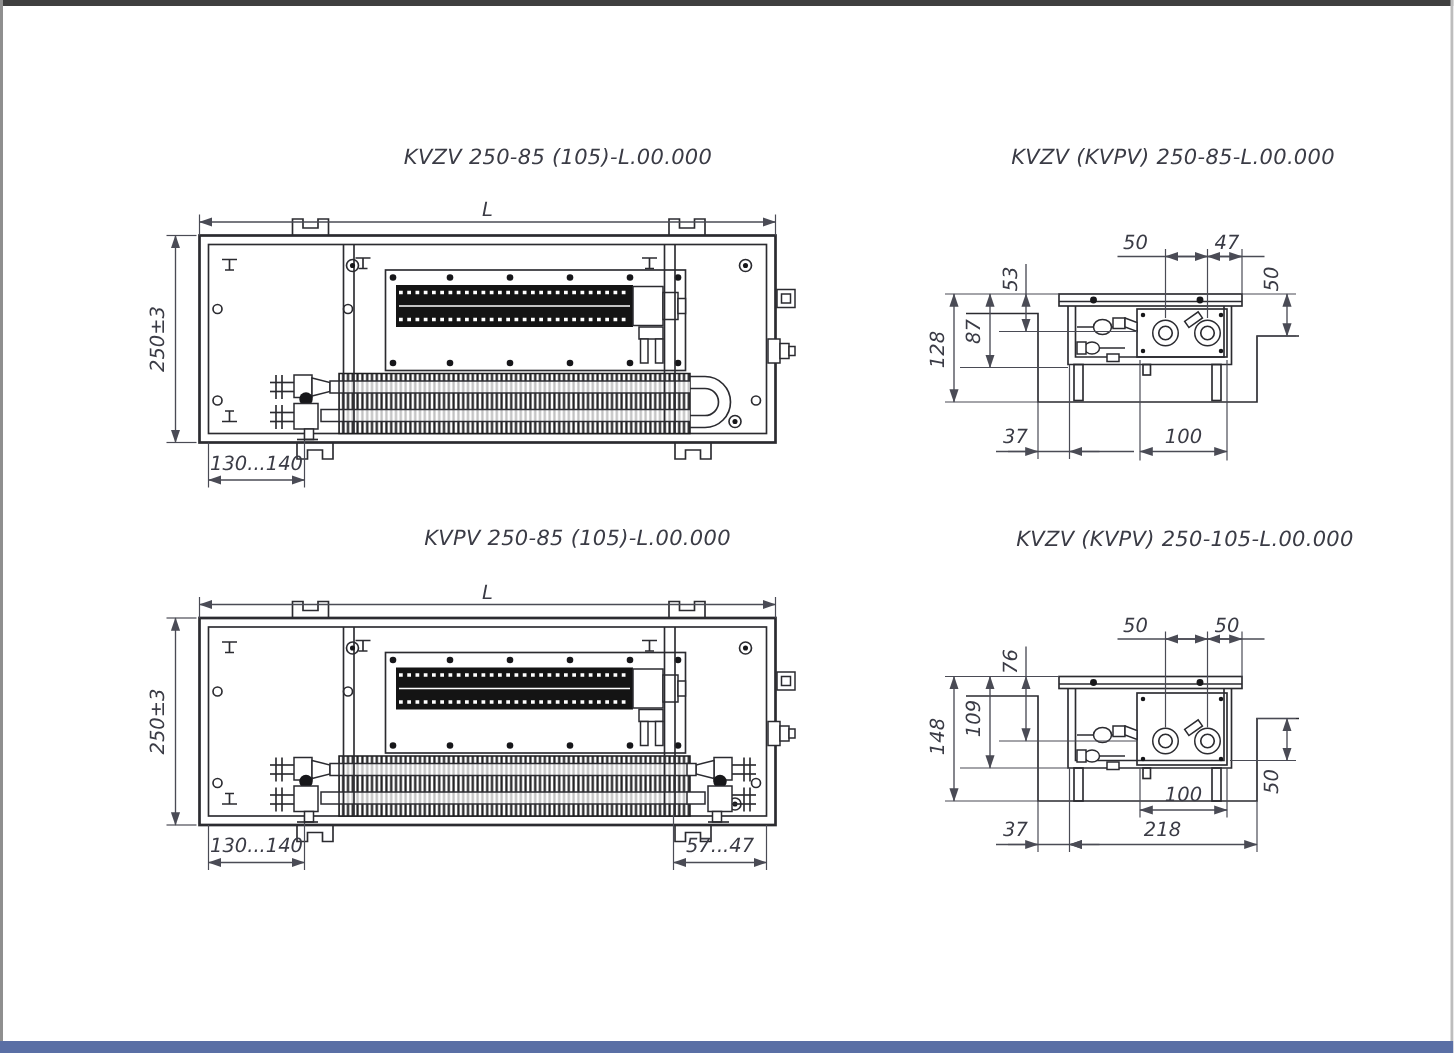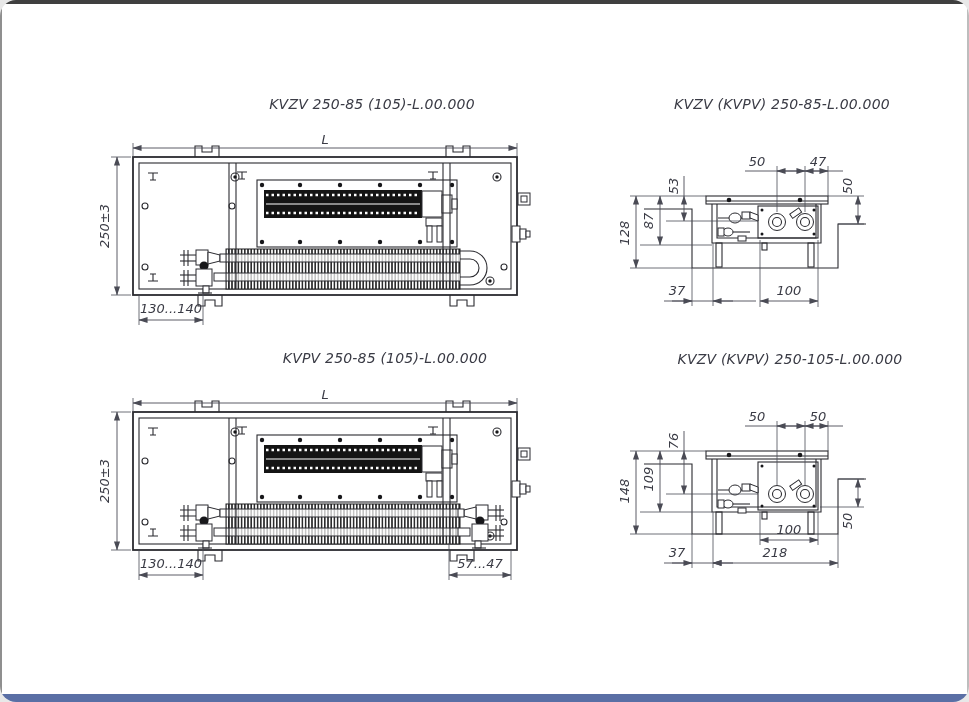--- a/index.html
+++ b/index.html
@@ -1,17 +1,17 @@
 <!DOCTYPE html>
 <html><head>
 <meta charset="utf-8">
 <style>
   html,body{margin:0;padding:0;background:#e8e8e8;}
   .page{position:relative;width:969px;height:702px;background:#ffffff;overflow:hidden;
-        font-family:"DejaVu Sans",sans-serif;border-radius:16px;}
+        font-family:"DejaVu Sans",sans-serif;}
   .frame-top{position:absolute;left:0;top:0;width:969px;height:4px;background:#3f3f3f;}
   .frame-left{position:absolute;left:0;top:0;width:2px;height:702px;background:#8f8f8f;}
   .frame-right{position:absolute;right:0;top:0;width:2px;height:702px;background:#bdbdbd;}
   .bottom-bar{position:absolute;left:0;bottom:0;width:969px;height:8px;}
   svg text{font-family:"DejaVu Sans",sans-serif;font-style:italic;fill:#3a3b45;}
   .title{font-size:14px;letter-spacing:.2px;}
   .dimtxt{font-size:13px;}
   .ln{stroke:#2b2b30;stroke-width:1.1;fill:none;}
   .ln2{stroke:#2b2b30;stroke-width:1.8;fill:none;}
   .lnf{stroke:#2b2b30;stroke-width:1;fill:#ffffff;}

